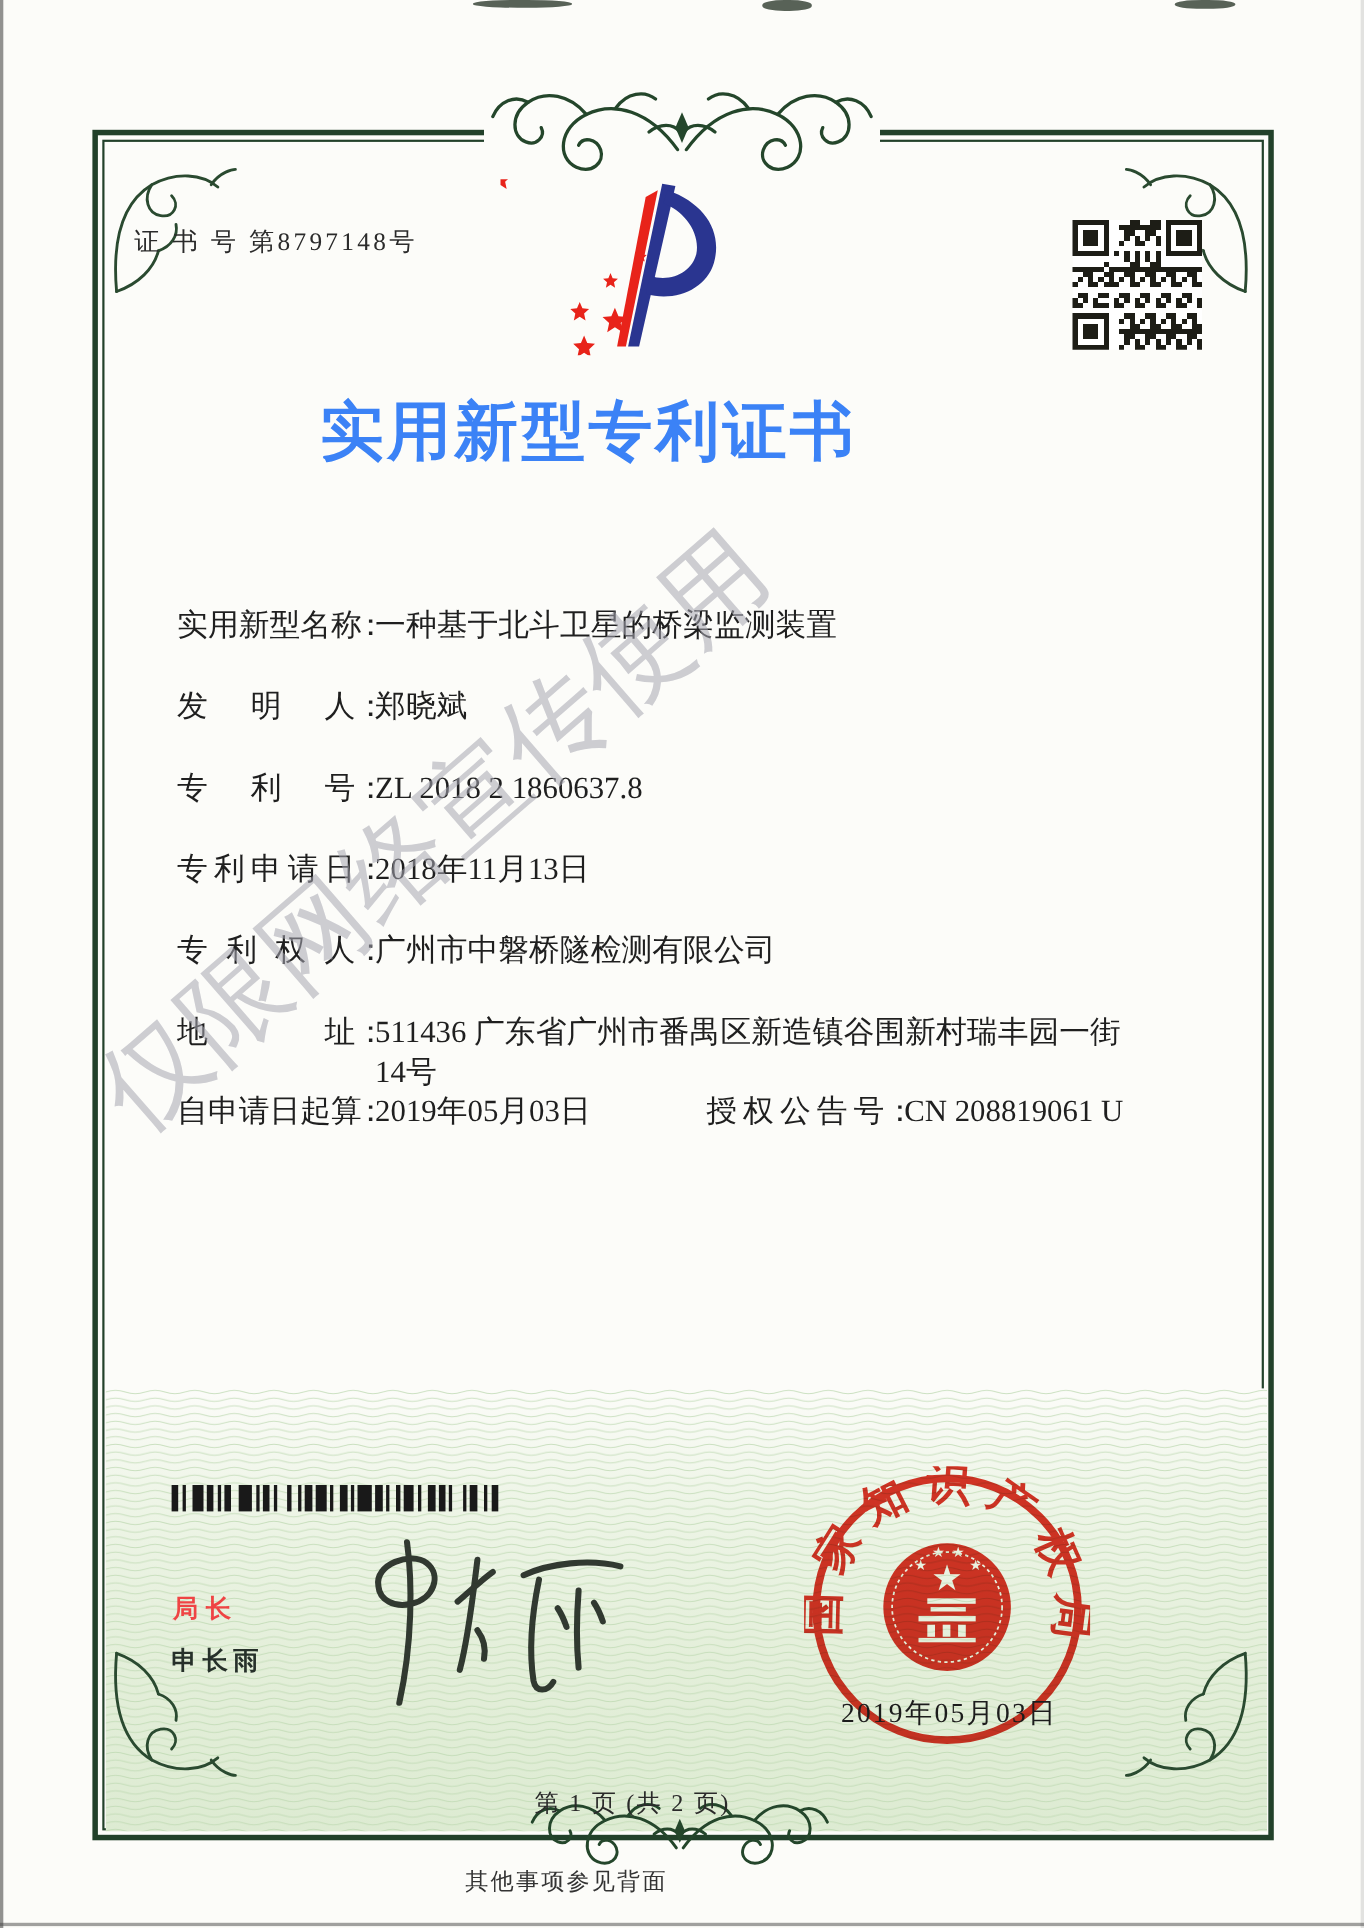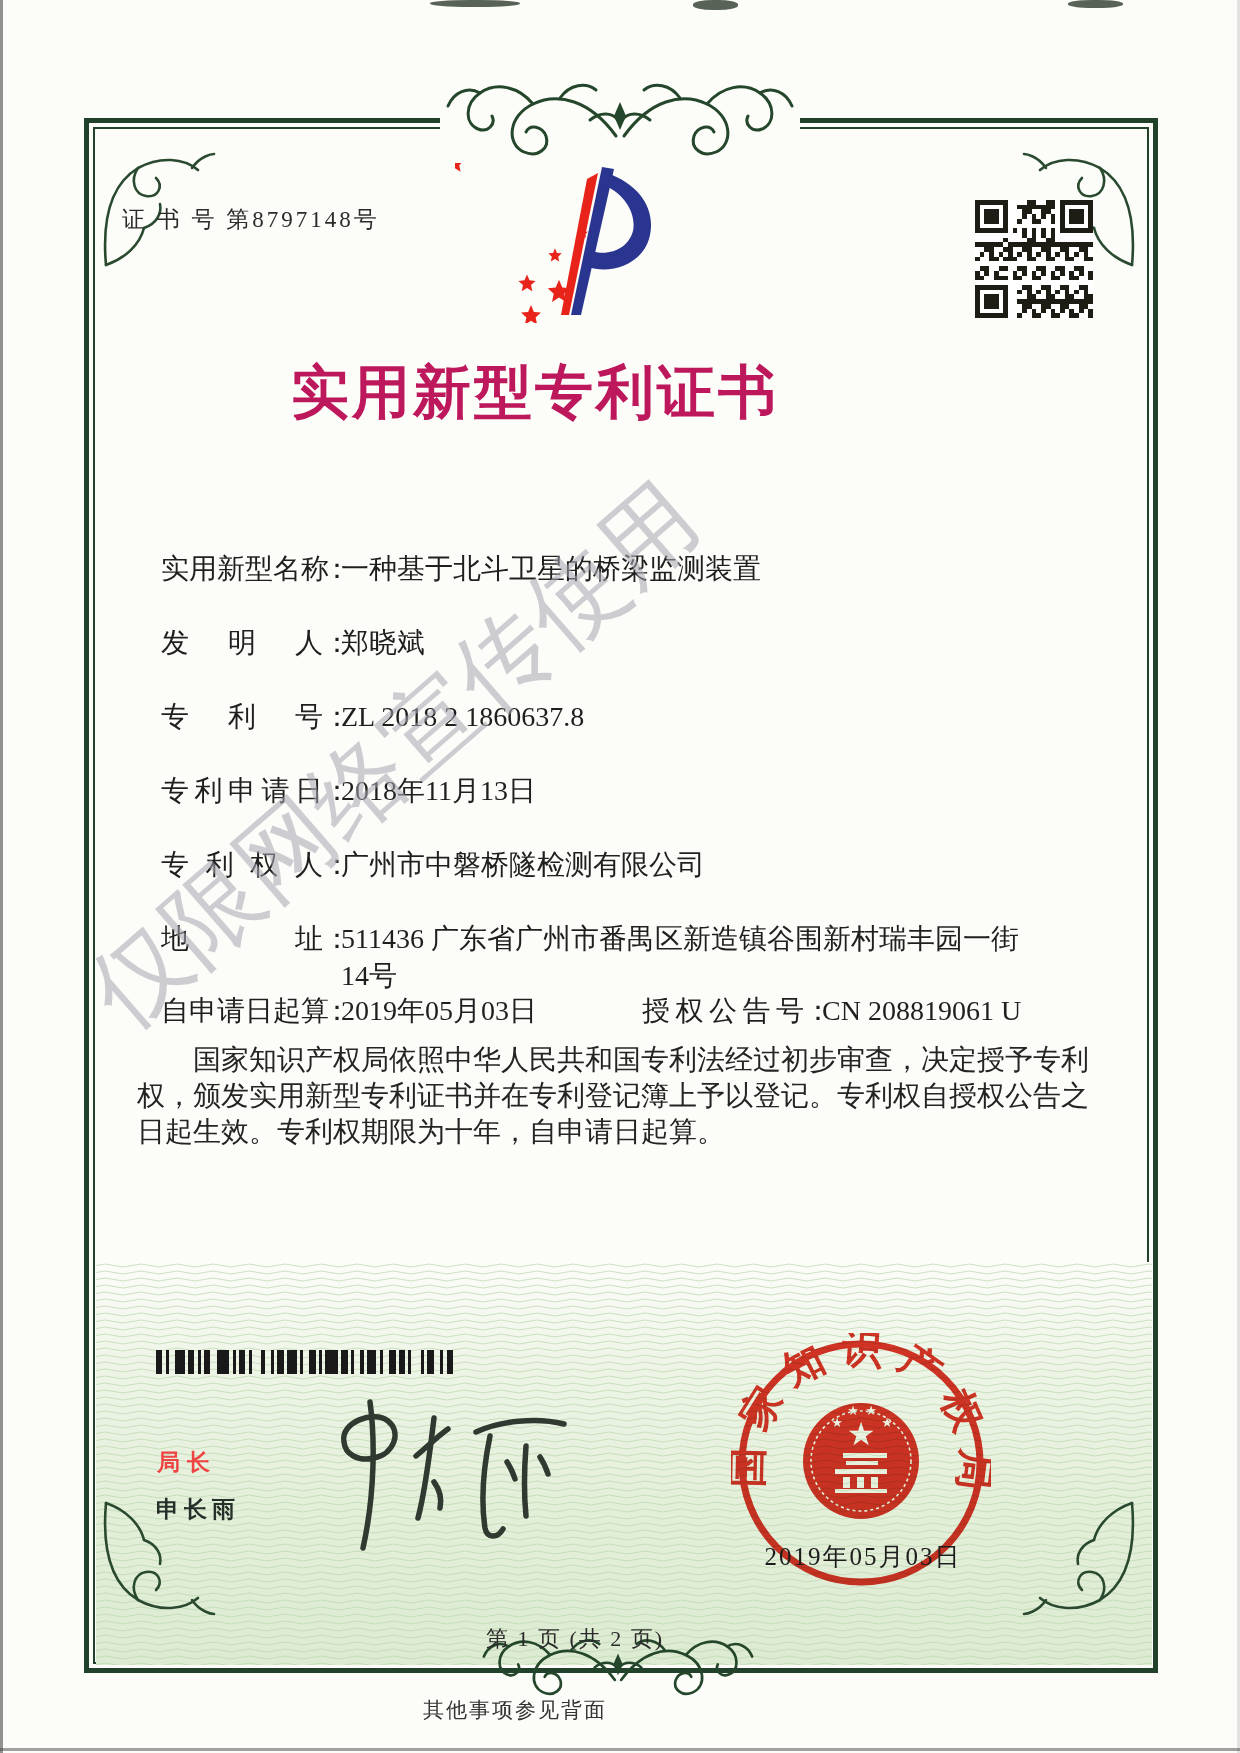--- a/index.html
+++ b/index.html
@@ -19,21 +19,21 @@
   .ornament{z-index:2;pointer-events:none;}
 
   
   #green-zone{left:96px;top:1262px;z-index:1;}
 
   
   #cert-no{left:122px;top:204px;font-size:23px;letter-spacing:3px;color:#2b2b2b;z-index:3;}
   #logo{left:455px;top:163px;z-index:3;}
   #qr{left:975px;top:200px;width:118px;height:118px;z-index:3;}
   #title{left:135px;top:354px;width:800px;text-align:center;font-size:58px;font-weight:bold;
-         letter-spacing:3px;color:#be185d;z-index:3;}
+         letter-spacing:3px;color:#3b82f6;z-index:3;}
 
   
   #rows{left:137px;top:0;width:980px;z-index:3;}
   .row{position:absolute;left:0;font-size:28px;line-height:37px;white-space:nowrap;margin-left:24px;}
   .lbl{display:inline-block;width:162px;text-align:justify;text-align-last:justify;vertical-align:top;}
   .colon{display:inline-block;width:18px;vertical-align:top;}
   .val{vertical-align:top;}
   .val-wrap{display:inline-block;width:700px;white-space:normal;}
   .pair2{position:absolute;left:481px;top:0;}
 
@@ -483,21 +483,20 @@
     </div>
     <div class="row" style="top:992px;">
       <span class="lbl">自申请日起算</span><span class="colon">：</span><span class="val">2019年05月03日</span>
       <span class="pair2">
         <span class="lbl">授权公告号</span><span class="colon">：</span><span class="val">CN 208819061 U</span>
       </span>
     </div>
   </div>
 
   <div class="abs" id="paragraphs">
-    <p>国家知识产权局依照中华人民共和国专利法经过初步审查，决定授予专利权，颁发实用新型专利证书并在专利登记簿上予以登记。专利权自授权公告之日起生效。专利权期限为十年，自申请日起算。</p>
   </div>
 
   <div class="abs" id="barcode">
       <div style="width: 2.12766%; background: rgb(25, 25, 25);"></div>
       <div style="width: 1.06383%; background: transparent;"></div>
       <div style="width: 1.06383%; background: rgb(25, 25, 25);"></div>
       <div style="width: 2.12766%; background: transparent;"></div>
       <div style="width: 3.19149%; background: rgb(25, 25, 25);"></div>
       <div style="width: 1.06383%; background: transparent;"></div>
       <div style="width: 2.12766%; background: rgb(25, 25, 25);"></div>

